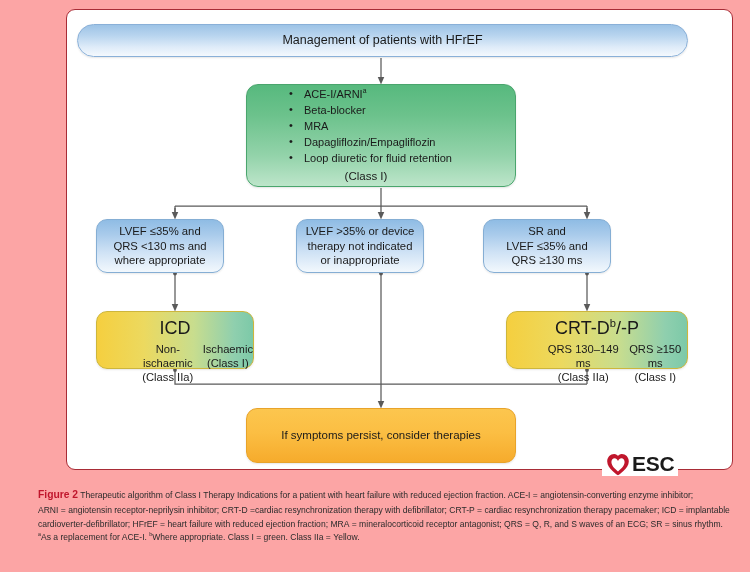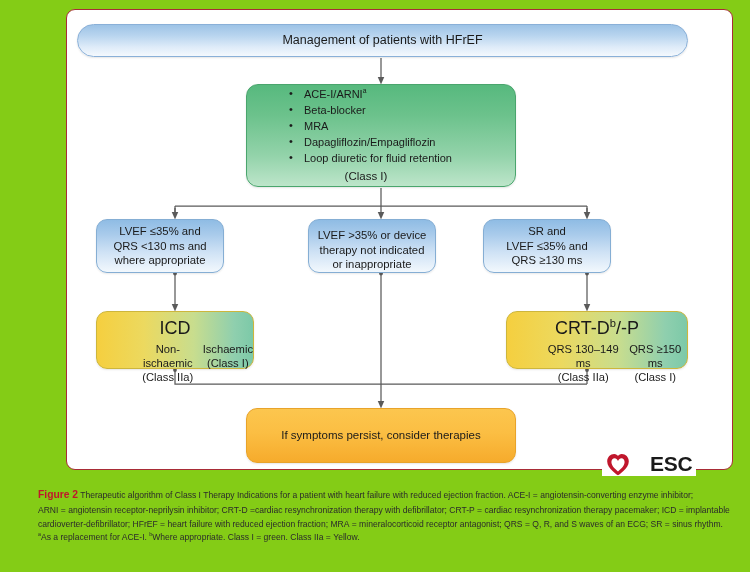--- a/index.html
+++ b/index.html
@@ -9,21 +9,21 @@
     height: 572px;
     background: #ffffff;
     font-family: "Liberation Sans", sans-serif;
     overflow: hidden;
   }
 
   #figure-root {
     position: relative;
     width: 750px;
     height: 572px;
-    background: #84cc16;
+    background: #fca5a5;
   }
 
   
   .diagram-frame {
     position: absolute;
     left: 66px;
     top: 9px;
     width: 667px;
     height: 461px;
     border: 1.6px solid #a82c36;
@@ -108,21 +108,21 @@
     width: 128px;
     height: 54px;
     top: 219px;
     border-radius: 11px;
     background: linear-gradient(to bottom, #8fbce4 0%, #a9cbeb 28%, #cfe2f5 62%, #f2f8fd 100%);
     border: 1px solid #85aed4;
     font-size: 11.3px;
     box-shadow: 0 1px 2px rgba(0,0,0,0.09);
   }
   .blue-left   { left: 96px; }
-  .blue-middle { left: 308px; justify-content: flex-end; }
+  .blue-middle { left: 296px; }
   .blue-right  { left: 483px; }
 
   
   .node-device {
     height: 58px;
     top: 311px;
     border-radius: 11px;
     background: linear-gradient(to right, #f5cf3f 0%, #ecd95f 30%, #c8dd8e 62%, #8fcfae 88%, #7cc9a8 100%);
     border: 1px solid #cdb63c;
     justify-content: flex-start;
@@ -162,21 +162,21 @@
 
   sup { font-size: 0.62em; vertical-align: super; line-height: 0; }
 
   
   .esc-logo {
     position: absolute;
     left: 602px;
     top: 452px;
     display: flex;
     align-items: center;
-    gap: 20px;
+    gap: 2px;
     background: #ffffff;
     padding: 0 4px;
   }
   .esc-text {
     font-family: "Liberation Sans", sans-serif;
     font-weight: bold;
     font-size: 21px;
     color: #1a1a1a;
     letter-spacing: -0.3px;
   }

